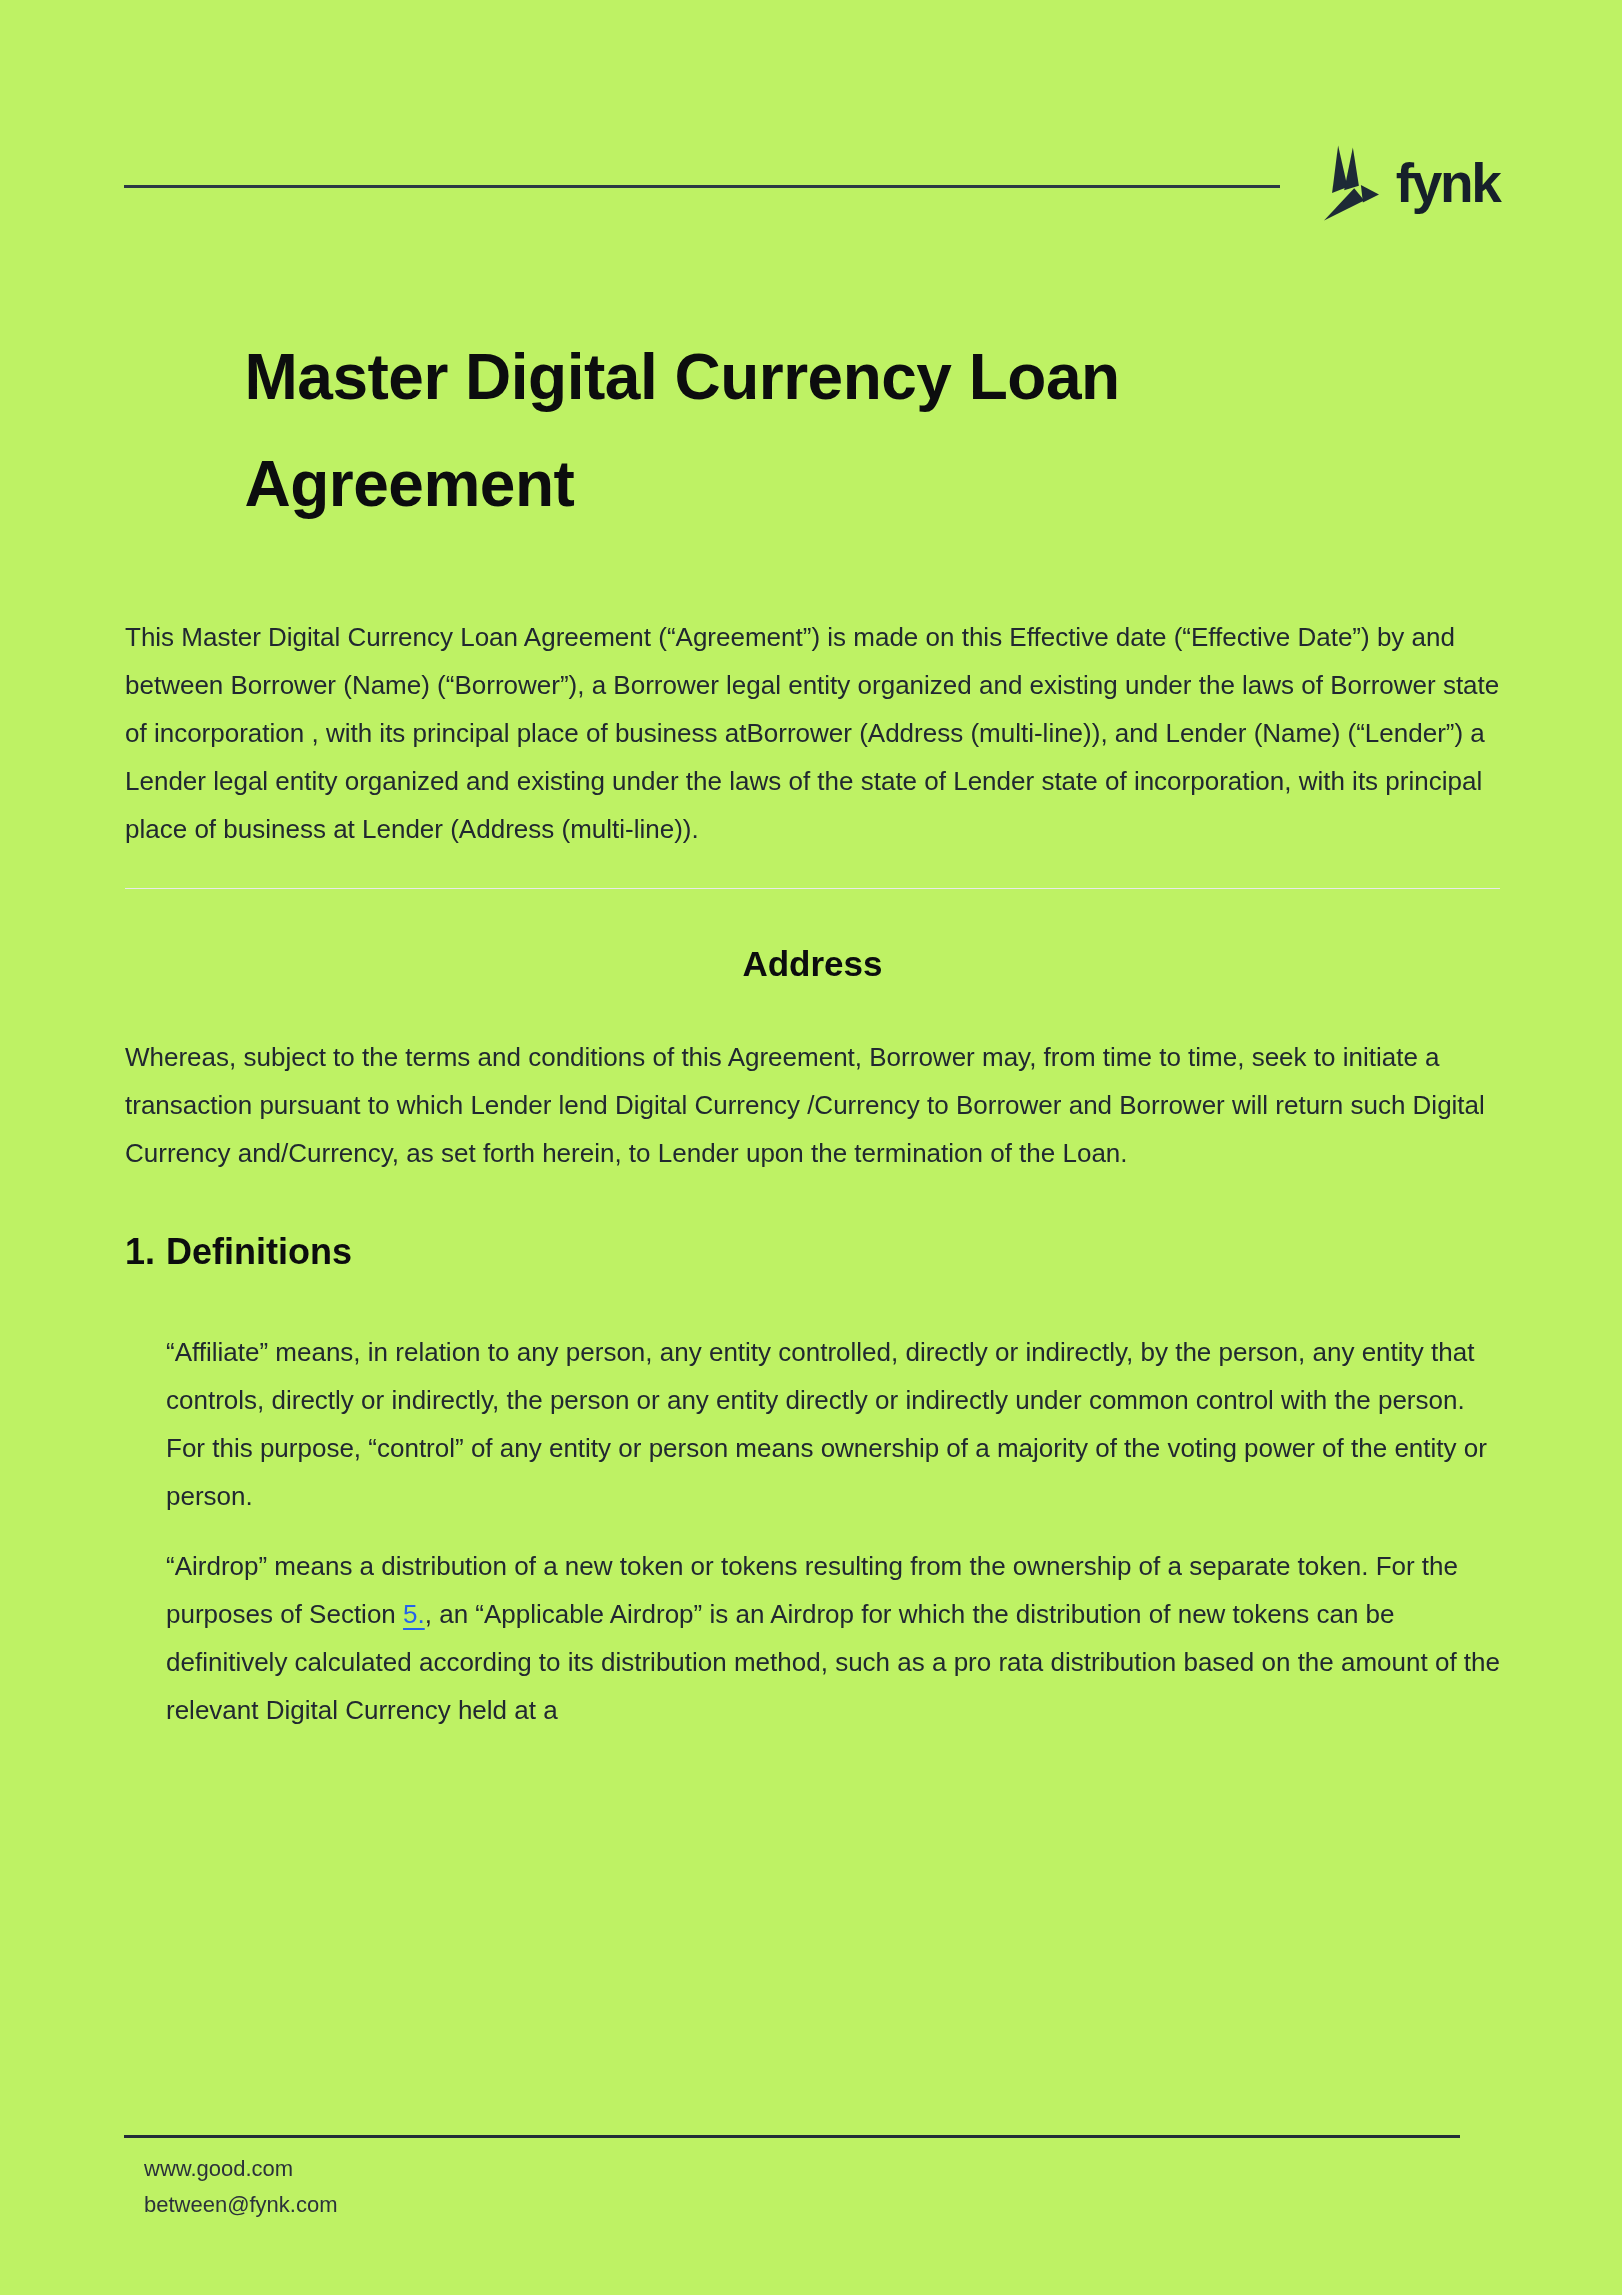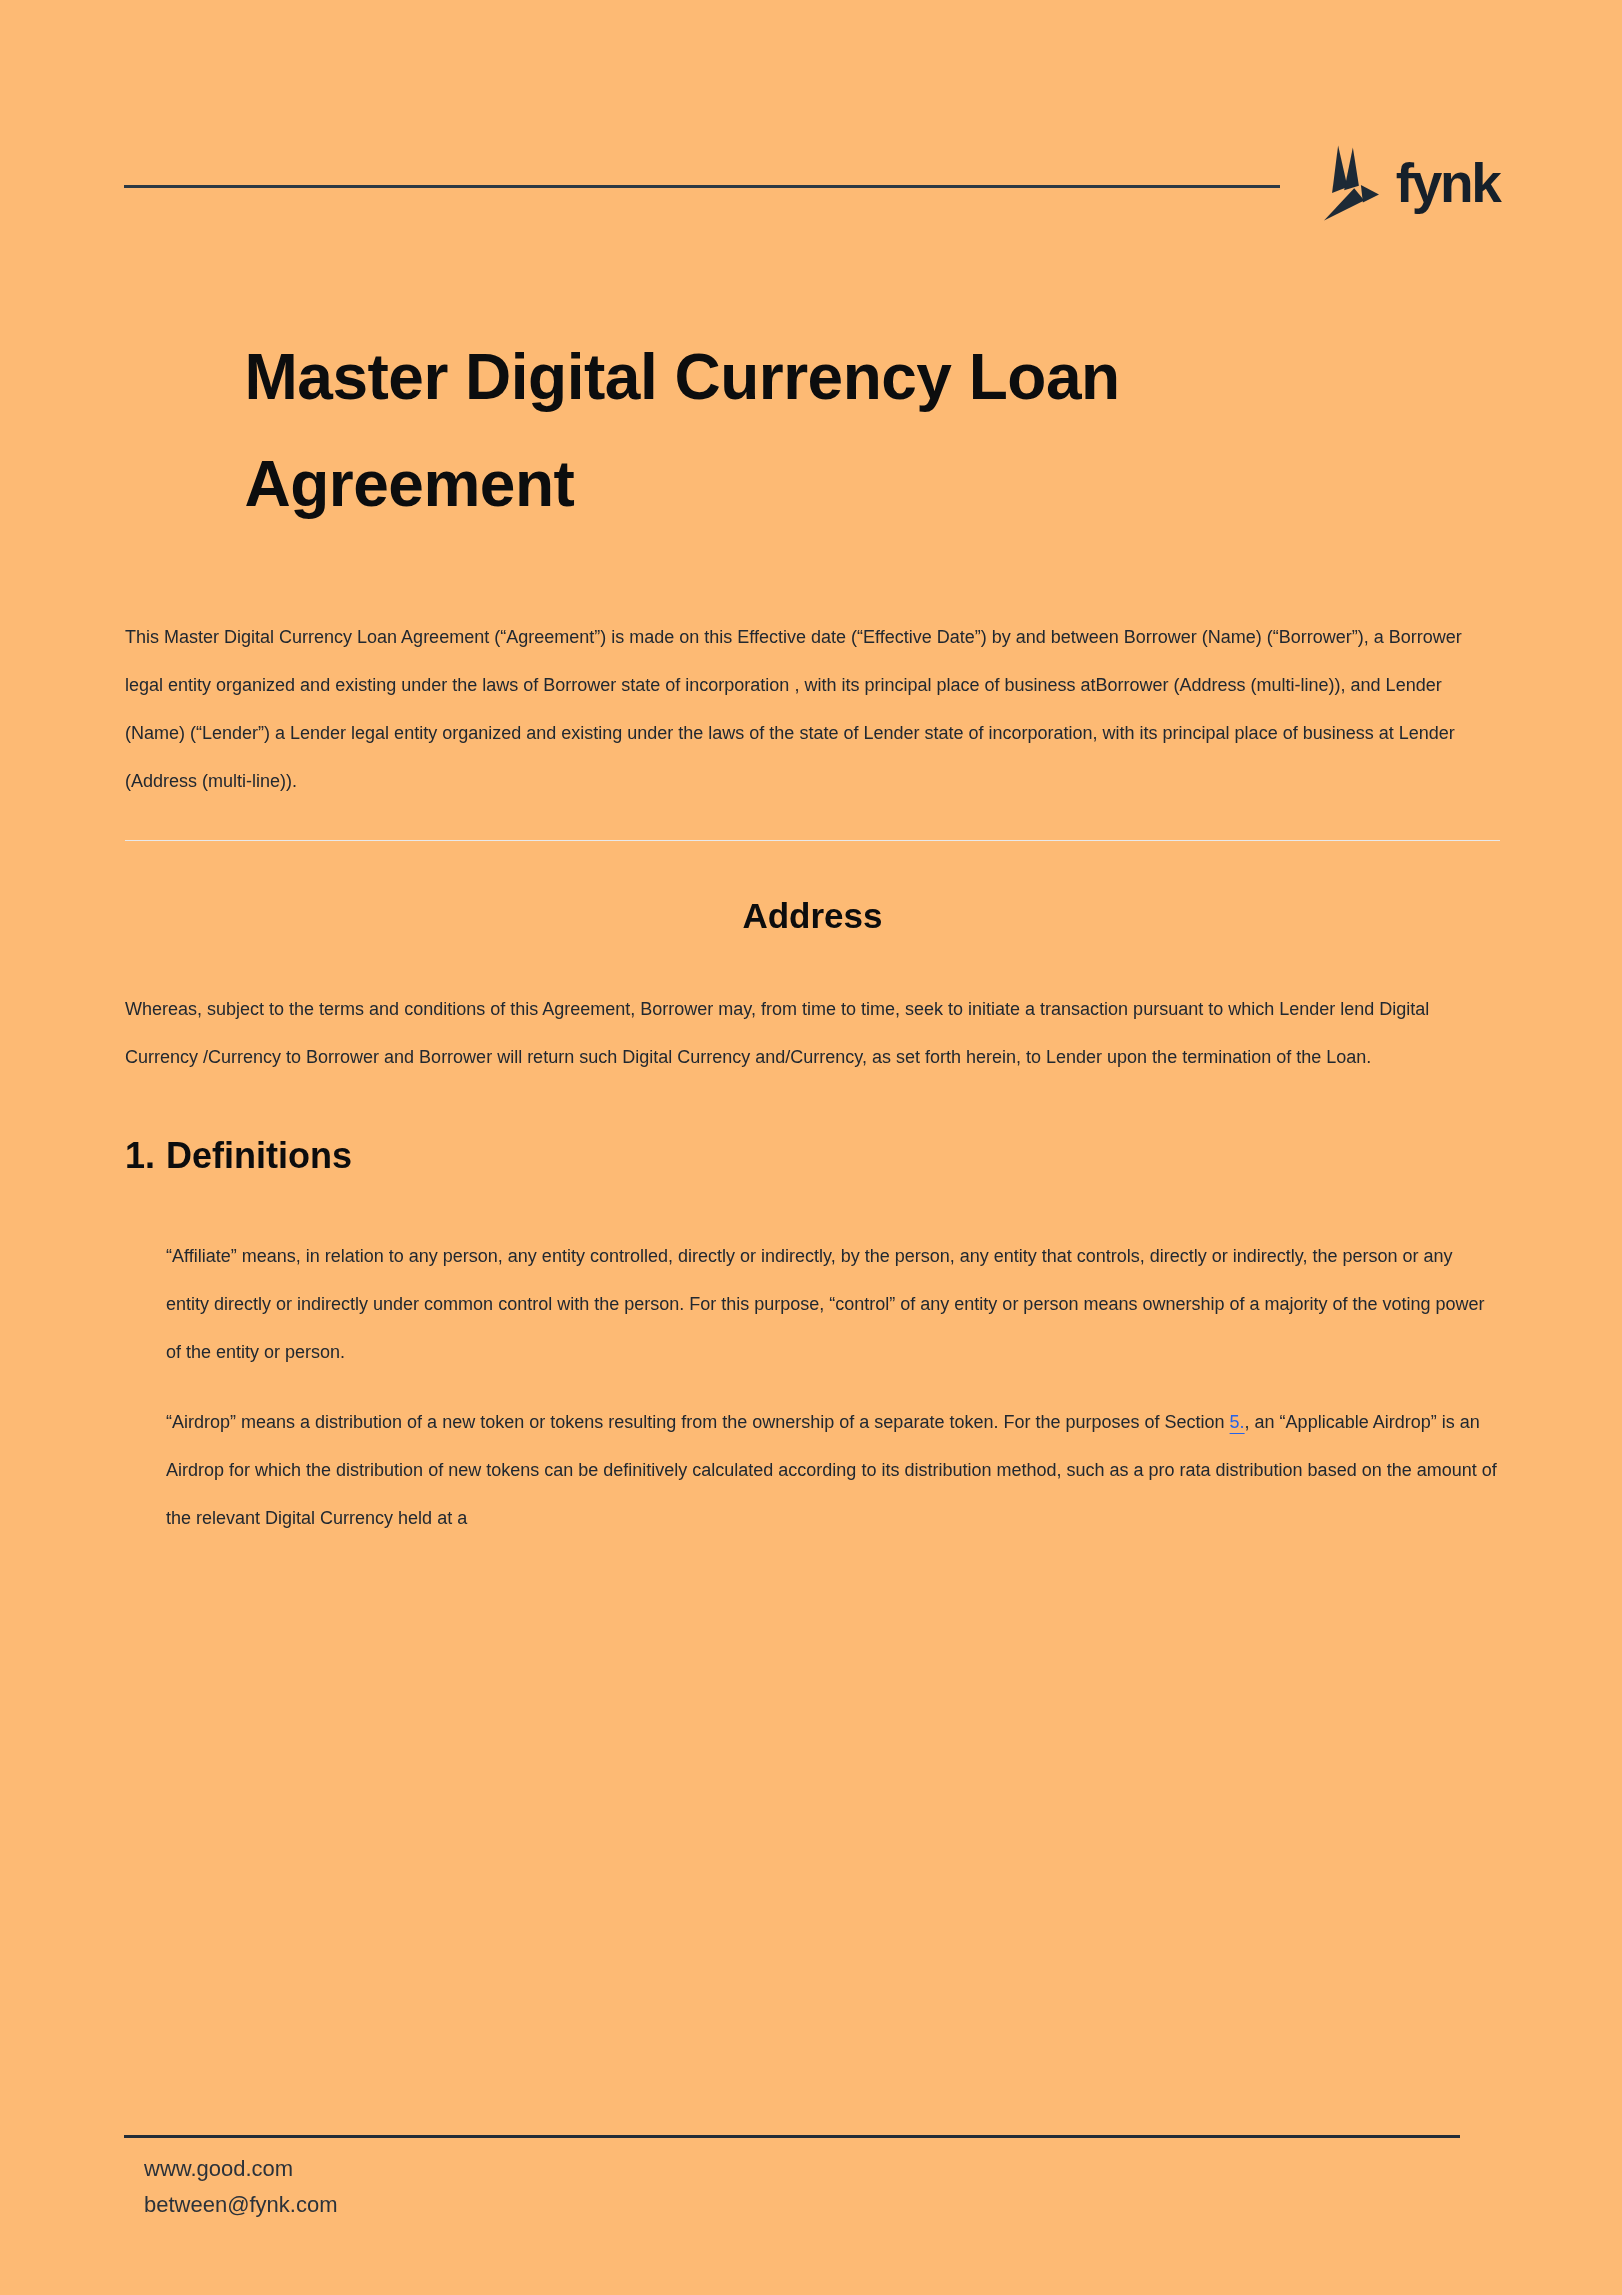--- a/index.html
+++ b/index.html
@@ -5,21 +5,21 @@
   html, body {
     margin: 0;
     padding: 0;
     background: #ffffff;
     font-family: "Liberation Sans", "DejaVu Sans", sans-serif;
   }
   .page {
     position: relative;
     width: 1623px;
     height: 2296px;
-    background: #fdba74;
+    background: #bef264;
     overflow: hidden;
   }
 
   
   .top-rule {
     position: absolute;
     left: 124px;
     top: 185px;
     width: 1156px;
     height: 2.7px;
@@ -56,21 +56,21 @@
     max-width: 1136px;
     font-size: 64px;
     line-height: 107px;
     font-weight: 700;
     letter-spacing: -0.5px;
     text-align: left;
     color: #0c0d0e;
   }
   p {
     margin: 0;
-    font-size: 18px;
+    font-size: 26px;
     line-height: 48px;
     color: #212830;
   }
   .intro { margin-top: 75px; }
   .divider {
     margin: 35px 0 0 0;
     border: none;
     border-top: 1.8px solid #e8e9eb;
   }
   .recitals-heading {

